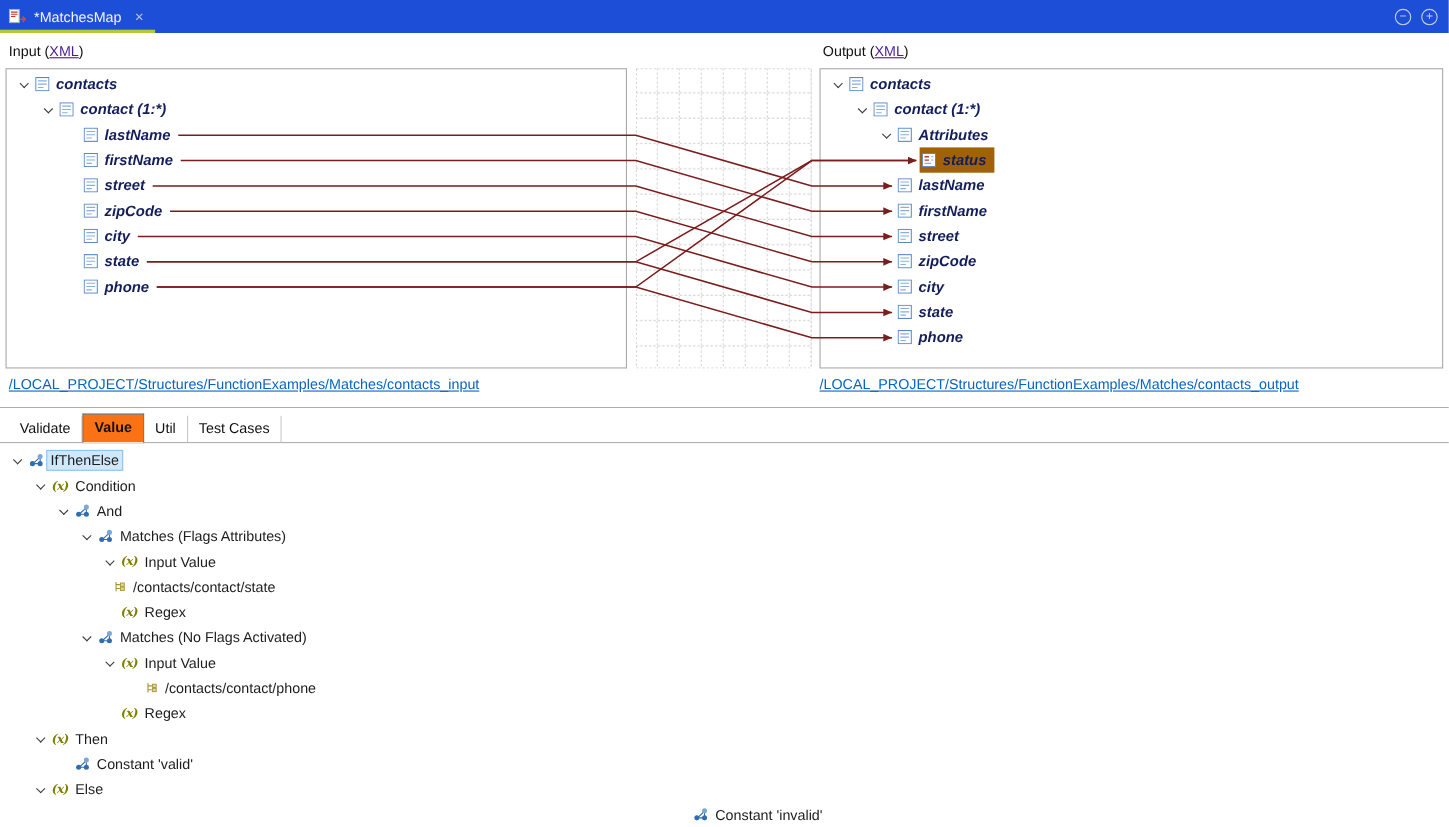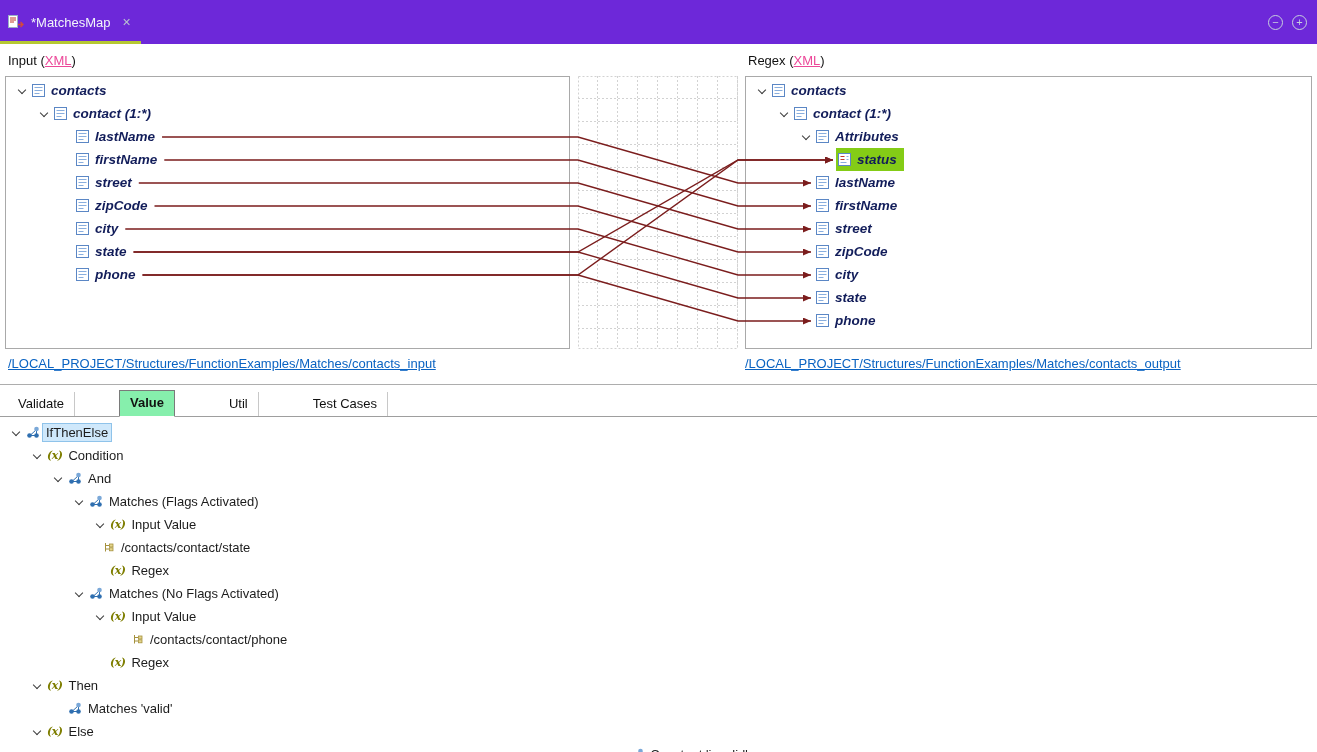--- a/index.html
+++ b/index.html
@@ -4,35 +4,35 @@
 <style>
   * { box-sizing: border-box; }
   html,body { margin:0; padding:0; }
   body {
     width:1317px; height:752px; overflow:hidden;
     font-family:"Liberation Sans", sans-serif; font-size:13px; background:#fff; color:#111;
   }
   .app { width:1317px; height:752px; position:relative; }
 
   
-  .titlebar { height:44px; background:#6d28d9; display:flex; justify-content:space-between; align-items:stretch; }
+  .titlebar { height:30px; background:#1d4ed8; display:flex; justify-content:space-between; align-items:stretch; }
   .doc-tab { display:flex; align-items:center; gap:6px; padding:0 10px 0 8px; position:relative; color:#fff; cursor:pointer; }
   .doc-tab::after { content:""; position:absolute; left:0; right:0; bottom:0; height:3px; background:#b6c832; }
   .file-icon { display:flex; align-items:center; }
   .tab-title { font-size:13px; color:#f2f5fa; }
   .tab-close { color:#b9c2d0; margin-left:6px; font-size:14px; cursor:pointer; }
   .win-controls { display:flex; align-items:center; gap:9px; padding-right:10px; }
   .circle-btn { width:15px; height:15px; border:1px solid #c7cfdd; border-radius:50%; color:#c7cfdd;
     font-size:11px; line-height:12px; text-align:center; cursor:pointer; }
 
   
   .map-captions { position:relative; height:32px; }
   .caption { position:absolute; top:9px; left:8px; }
   .caption.output { left:748px; }
-  .xml-link { color:#ec4899; text-decoration:underline; cursor:pointer; }
+  .xml-link { color:#4c1d95; text-decoration:underline; cursor:pointer; }
 
   
   .panels { position:relative; height:273px; }
   .tree-panel { position:absolute; top:0; bottom:0; background:#fff; border:1px solid #a9a9a9; overflow:hidden; padding-top:2px; }
   #left-tree  { left:5px;   width:565px; }
   .connector  { position:absolute; left:578px; top:0; bottom:0; width:160px; }
   #right-tree { left:745px; width:567px; }
   #conn-svg { position:absolute; left:0; top:0; pointer-events:none; z-index:5; }
 
   
@@ -40,34 +40,34 @@
   .chev { flex:0 0 16px; height:16px; display:flex; align-items:center; justify-content:center; }
   .chev::before { content:""; width:5px; height:5px; border-right:1.4px solid #3c3c3c; border-bottom:1.4px solid #3c3c3c;
     transform:rotate(45deg); margin-top:-2px; }
   .chev.nochev::before { content:none; }
   .tcontent { display:flex; align-items:center; gap:2px; padding:2px 3px 2px 2px; }
   .ticon { flex:0 0 auto; display:flex; align-items:center; }
   .icon-xvar { color:#7e7e00; font-style:italic; font-weight:700; font-size:11px; font-family:"DejaVu Serif", serif; letter-spacing:-0.5px; }
   .tlabel { padding:1px 3px; border:1px solid transparent; }
   .trow.map .tlabel { font-weight:700; font-style:italic; color:#121d5a; font-size:13.5px; }
   .trow.func .tlabel { color:#1c1c1c; }
-  .tcontent.sel-map { background:#84cc16;text-align:right; }
+  .tcontent.sel-map { background:#a16207;text-align:right; }
   .tlabel.sel-func { background:#cfe8fb; border-color:#8fc3ea; }
 
   
   .path-links { position:relative; height:30px; }
   .path-link { position:absolute; top:7px; left:8px; color:#0a63c2; text-decoration:underline; cursor:pointer; }
   .path-link.output { left:745px; }
 
   .sep { height:1px; background:#adadad; margin-top:5px; }
 
   
-  .tabs { height:32px; display:flex; align-items:flex-end; padding-left:8px; border-bottom:1px solid #9e9e9e; background:#fff;gap:44px; }
+  .tabs { height:32px; display:flex; align-items:flex-end; padding-left:8px; border-bottom:1px solid #9e9e9e; background:#fff; }
   .tab { padding:4px 10px 5px; border-right:1px solid #c8c8c8; cursor:pointer; }
-  .tab.active { font-weight:700; background:#86efac; border:1px solid #7a7a7a; border-bottom-color:#fff; margin-bottom:-1px; padding-bottom:6px; }
+  .tab.active { font-weight:700; background:#f97316; border:1px solid #7a7a7a; border-bottom-color:#fff; margin-bottom:-1px; padding-bottom:6px; }
 
   
   .func-tree { padding-top:4px; background:#fff; height:349px; overflow:hidden; }
 </style>
 </head>
 <body>
 
 <div class="app">
 
   <div class="titlebar">
@@ -83,21 +83,21 @@
       <span class="tab-close">×</span>
     </div>
     <div class="win-controls">
       <span class="circle-btn">−</span>
       <span class="circle-btn">+</span>
     </div>
   </div>
 
   <div class="map-captions">
     <div class="caption"><span>Input (</span><span class="xml-link">XML</span><span>)</span></div>
-    <div class="caption output"><span>Regex (</span><span class="xml-link">XML</span><span>)</span></div>
+    <div class="caption output"><span>Output (</span><span class="xml-link">XML</span><span>)</span></div>
   </div>
 
   <div class="panels" id="panels">
     <div class="tree-panel" id="left-tree">
         <div class="trow map" style="padding-left: 8px;">
           <span class="chev"></span>
           <span class="tcontent">
             <span class="ticon icon-elem">
               <svg width="13" height="13" viewBox="0 0 13 13">
                 <rect x="0.5" y="0.5" width="12" height="12" fill="#ffffff" stroke="#5b87c5"></rect>
@@ -422,21 +422,21 @@
         <span class="chev"></span>
         <span class="tcontent">
           <span class="ticon icon-func">
             <svg width="14" height="13" viewBox="0 0 14 13">
               <path d="M4 9.5 L10.5 3.5 M10.5 3.5 L10.5 9.5 M4 9.5 L10.5 9.5" stroke="#2f6fb0" stroke-width="1" fill="none"></path>
               <circle cx="3.5" cy="9.5" r="2.3" fill="#2f6fb0"></circle>
               <circle cx="10.5" cy="3" r="2.3" fill="#7aa8d8"></circle>
               <circle cx="10.5" cy="9.5" r="2.3" fill="#2f6fb0"></circle>
             </svg>
           </span>
-          <span class="tlabel">Matches (Flags Activated)</span>
+          <span class="tlabel">Matches (Flags Attributes)</span>
         </span>
       </div>
       <div class="trow func" style="padding-left: 92px;">
         <span class="chev"></span>
         <span class="tcontent">
           <span class="ticon icon-xvar">(x)</span>
           <span class="tlabel">Input Value</span>
         </span>
       </div>
       <div class="trow func" style="padding-left: 84px;">
@@ -511,21 +511,21 @@
         <span class="chev nochev"></span>
         <span class="tcontent">
           <span class="ticon icon-func">
             <svg width="14" height="13" viewBox="0 0 14 13">
               <path d="M4 9.5 L10.5 3.5 M10.5 3.5 L10.5 9.5 M4 9.5 L10.5 9.5" stroke="#2f6fb0" stroke-width="1" fill="none"></path>
               <circle cx="3.5" cy="9.5" r="2.3" fill="#2f6fb0"></circle>
               <circle cx="10.5" cy="3" r="2.3" fill="#7aa8d8"></circle>
               <circle cx="10.5" cy="9.5" r="2.3" fill="#2f6fb0"></circle>
             </svg>
           </span>
-          <span class="tlabel">Matches 'valid'</span>
+          <span class="tlabel">Constant 'valid'</span>
         </span>
       </div>
       <div class="trow func" style="padding-left: 29px;">
         <span class="chev"></span>
         <span class="tcontent">
           <span class="ticon icon-xvar">(x)</span>
           <span class="tlabel">Else</span>
         </span>
       </div>
       <div class="trow func" style="padding-left: 50px; justify-content: center;">

